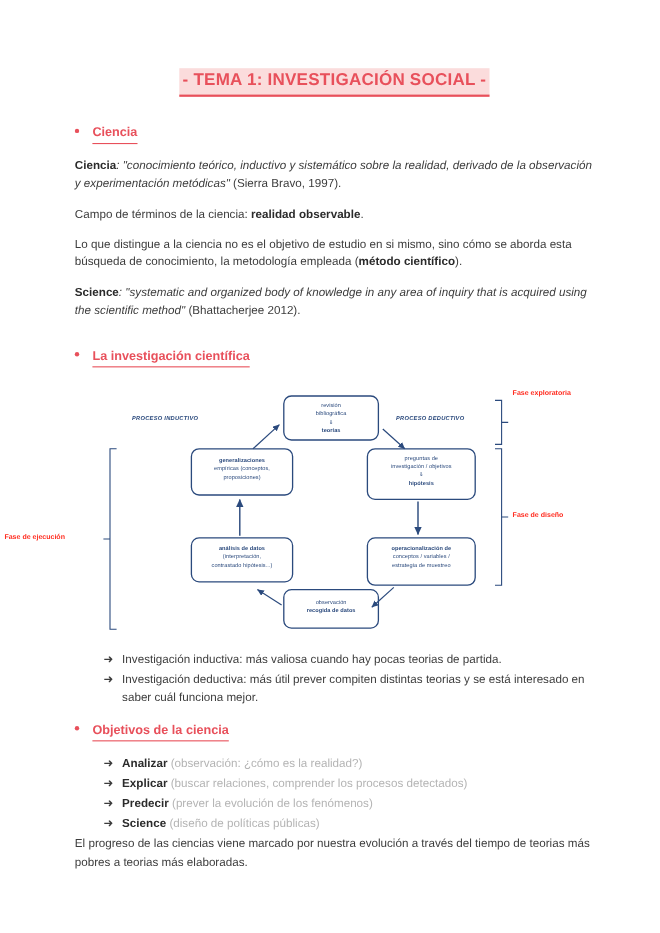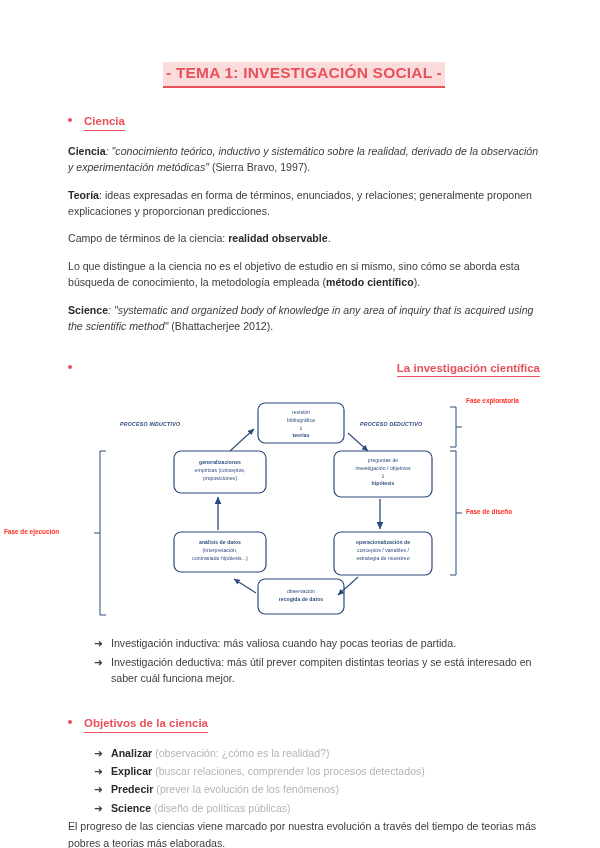--- a/index.html
+++ b/index.html
@@ -146,29 +146,28 @@
     <span class="doc-title">- TEMA 1: INVESTIGACIÓN SOCIAL -</span>
   </div>
 
   <div class="section-head">
     <span class="dot"></span>
     <span class="label">Ciencia</span>
   </div>
 
   <p class="para"><span class="b">Ciencia</span><span class="i">: "conocimiento teórico, inductivo y sistemático sobre la realidad, derivado de la observación y experimentación metódicas"</span><span> (Sierra Bravo, 1997).</span></p>
 
-  <p class="para"><span class="b">Teoría</span><span>: ideas expresadas en forma de términos, enunciados, y relaciones; generalmente proponen explicaciones y proporcionan predicciones.</span></p>
 
   <p class="para"><span>Campo de términos de la ciencia: </span><span class="b">realidad observable</span><span>.</span></p>
 
   <p class="para"><span>Lo que distingue a la ciencia no es el objetivo de estudio en si mismo, sino cómo se aborda esta búsqueda de conocimiento, la metodología empleada (</span><span class="b">método científico</span><span>).</span></p>
 
   <p class="para"><span class="b">Science</span><span class="i">: "systematic and organized body of knowledge in any area of inquiry that is acquired using the scientific method"</span><span> (Bhattacherjee 2012).</span></p>
 
-  <div class="section-head" style="margin-top:26px;justify-content:space-between;">
+  <div class="section-head" style="margin-top:26px;">
     <span class="dot"></span>
     <span class="label">La investigación científica</span>
   </div>
 
   <div class="diagram">
     <svg width="472" height="232" viewBox="0 0 472 232">
       <defs>
         <marker id="ah" markerWidth="7" markerHeight="7" refX="5.4" refY="2.6" orient="auto">
           <path d="M0,0 L5.6,2.6 L0,5.2 z" fill="#2b4a7d"></path>
         </marker>
@@ -246,21 +245,21 @@
     <div class="dg-phase" style="left:404px; top:8px;">Fase exploratoria</div>
     <div class="dg-phase" style="left:404px; top:119px;">Fase de diseño</div>
     <div class="dg-phase" style="left:-58px; top:139px;">Fase de ejecución</div>
   </div>
 
   <ul class="arrow-list">
     <li><span class="ar">➜</span><span>Investigación inductiva: más valiosa cuando hay pocas teorias de partida.</span></li>
     <li><span class="ar">➜</span><span>Investigación deductiva: más útil prever compiten distintas teorias y se está interesado en saber cuál funciona mejor.</span></li>
   </ul>
 
-  <div class="section-head" style="margin-top:29px;">
+  <div class="section-head" style="margin-top:14px;">
     <span class="dot"></span>
     <span class="label">Objetivos de la ciencia</span>
   </div>
 
   <ul class="arrow-list">
     <li><span class="ar">➜</span><span class="obj-term">Analizar</span> <span class="obj-note">(observación: ¿cómo es la realidad?)</span></li>
     <li><span class="ar">➜</span><span class="obj-term">Explicar</span> <span class="obj-note">(buscar relaciones, comprender los procesos detectados)</span></li>
     <li><span class="ar">➜</span><span class="obj-term">Predecir</span> <span class="obj-note">(prever la evolución de los fenómenos)</span></li>
     <li><span class="ar">➜</span><span class="obj-term">Science</span> <span class="obj-note">(diseño de políticas públicas)</span></li>
   </ul>

